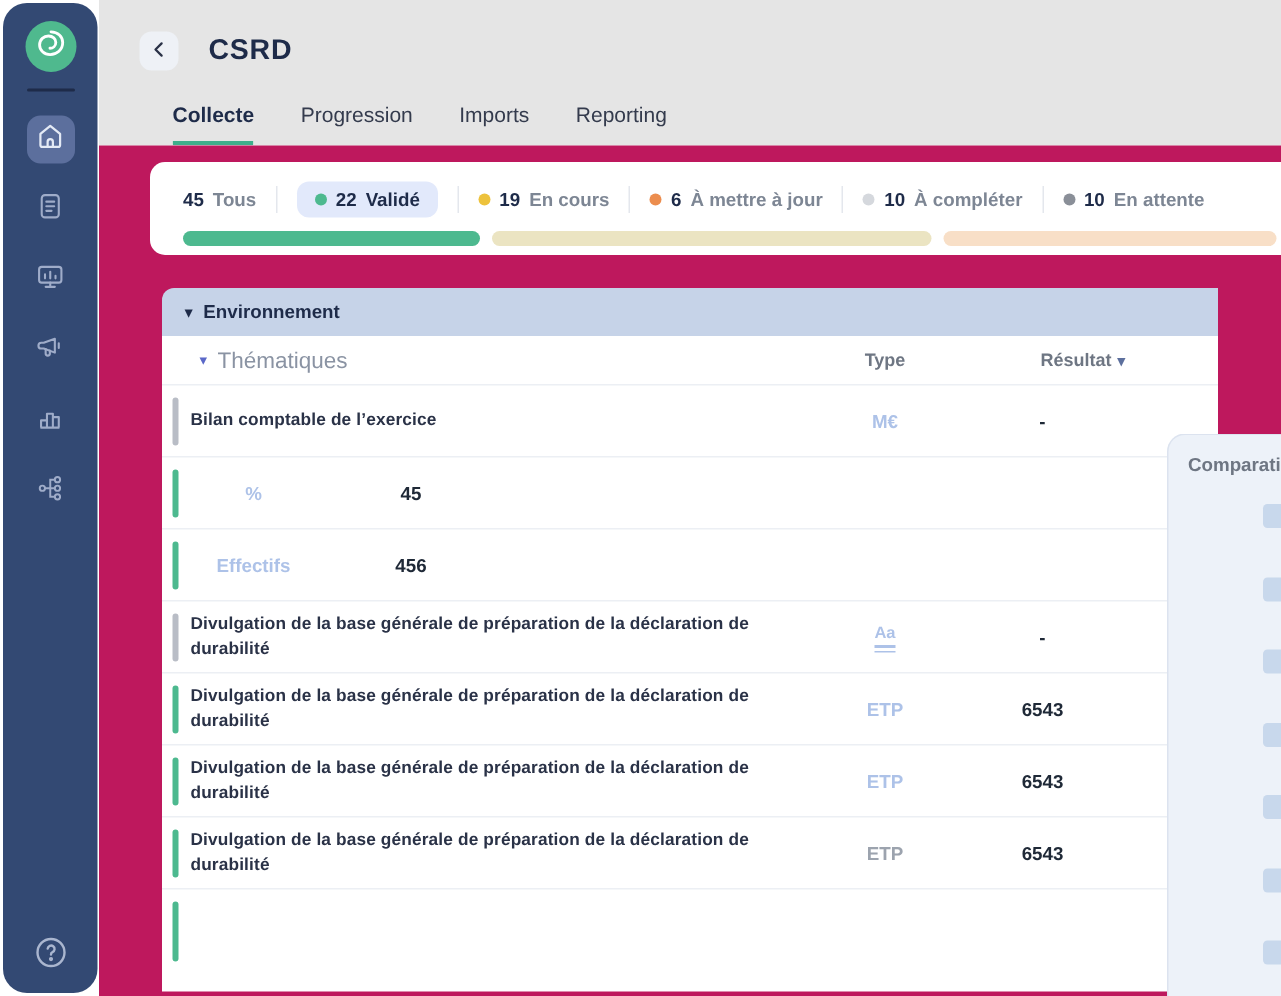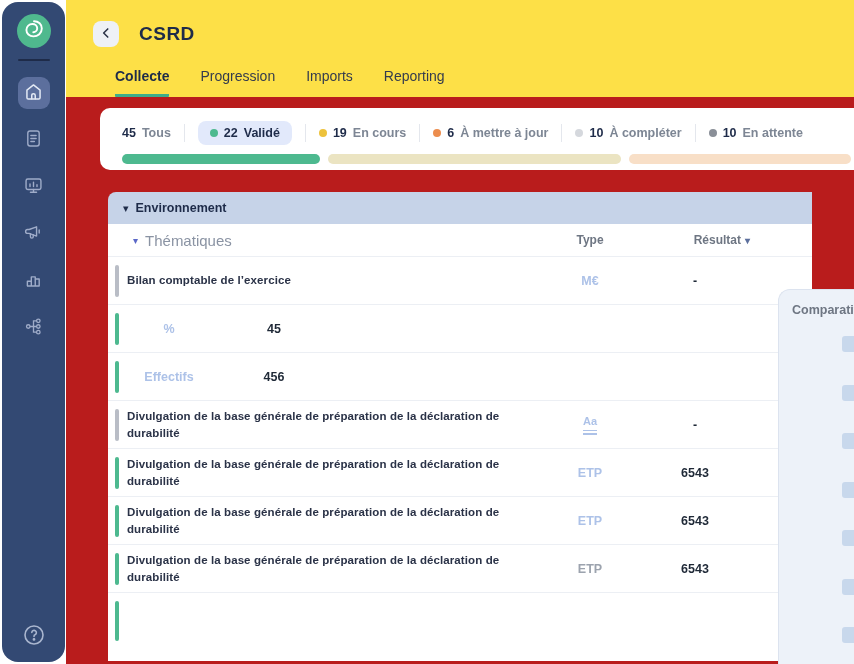--- a/index.html
+++ b/index.html
@@ -21,31 +21,31 @@
   .nav-item{ width:32px; height:32px; border-radius:9px; display:flex; align-items:center; justify-content:center;
     color:#9FACC9; cursor:pointer;}
   .nav-item svg{ width:21px; height:21px; }
   .nav-item.active{ background:#5C6F9D; color:#E4EAF5;}
   .help-btn{ margin-top:auto; margin-bottom:12px; width:26px; height:26px; color:#AAB6CF;
     display:flex; align-items:center; justify-content:center; cursor:pointer;}
 
   
   .main{ position:absolute; left:66px; top:0; width:788px; height:664px; }
 
-  .topbar{ height:97px; background:#fde047; position:relative; }
+  .topbar{ height:97px; background:#e5e5e5; position:relative; }
   .title-row{ display:flex; align-items:center; padding:21px 0 0 27px; }
   .back-btn{ width:26px; height:26px; border:none; background:#EEF1F6; border-radius:8px;
     display:flex; align-items:center; justify-content:center; cursor:pointer;}
   .back-btn svg{ width:14px; height:14px; }
   .page-title{ margin-left:20px; font-size:19px; font-weight:700; color:#1E2B49; letter-spacing:.5px;}
   .tabs{ position:absolute; bottom:0; left:49px; display:flex; gap:31px; }
   .tab{ font-size:14px; color:#343B4D; padding-bottom:10px; cursor:pointer; border-bottom:3px solid transparent;}
   .tab.active{ font-weight:700; color:#1E2B49; border-bottom:3px solid #3EAE8B; border-radius:0 0 1px 1px;text-align:right;}
 
-  .content{ height:567px; background:#b91c1c; position:relative; padding-top:11px; }
+  .content{ height:567px; background:#be185d; position:relative; padding-top:11px; }
 
   
   .status-card{ margin-left:34px; width:754px; height:62px; background:#fff;
     border-radius:10px 0 0 10px; padding:12px 0 0 22px; }
   .filter-row{ display:flex; align-items:center; height:26px; }
   .f-item{ display:flex; align-items:center; gap:6px; cursor:pointer; font-size:12.5px; }
   .f-item b{ color:#1E2B49; font-weight:700; }
   .f-label{ color:#7D8694;font-weight:bold; }
   .f-item.active{ background:#E2E9FB; border-radius:8px; padding:5px 12px; }
   .f-item.active .f-label{ color:#1E2B49; font-weight:600; }

